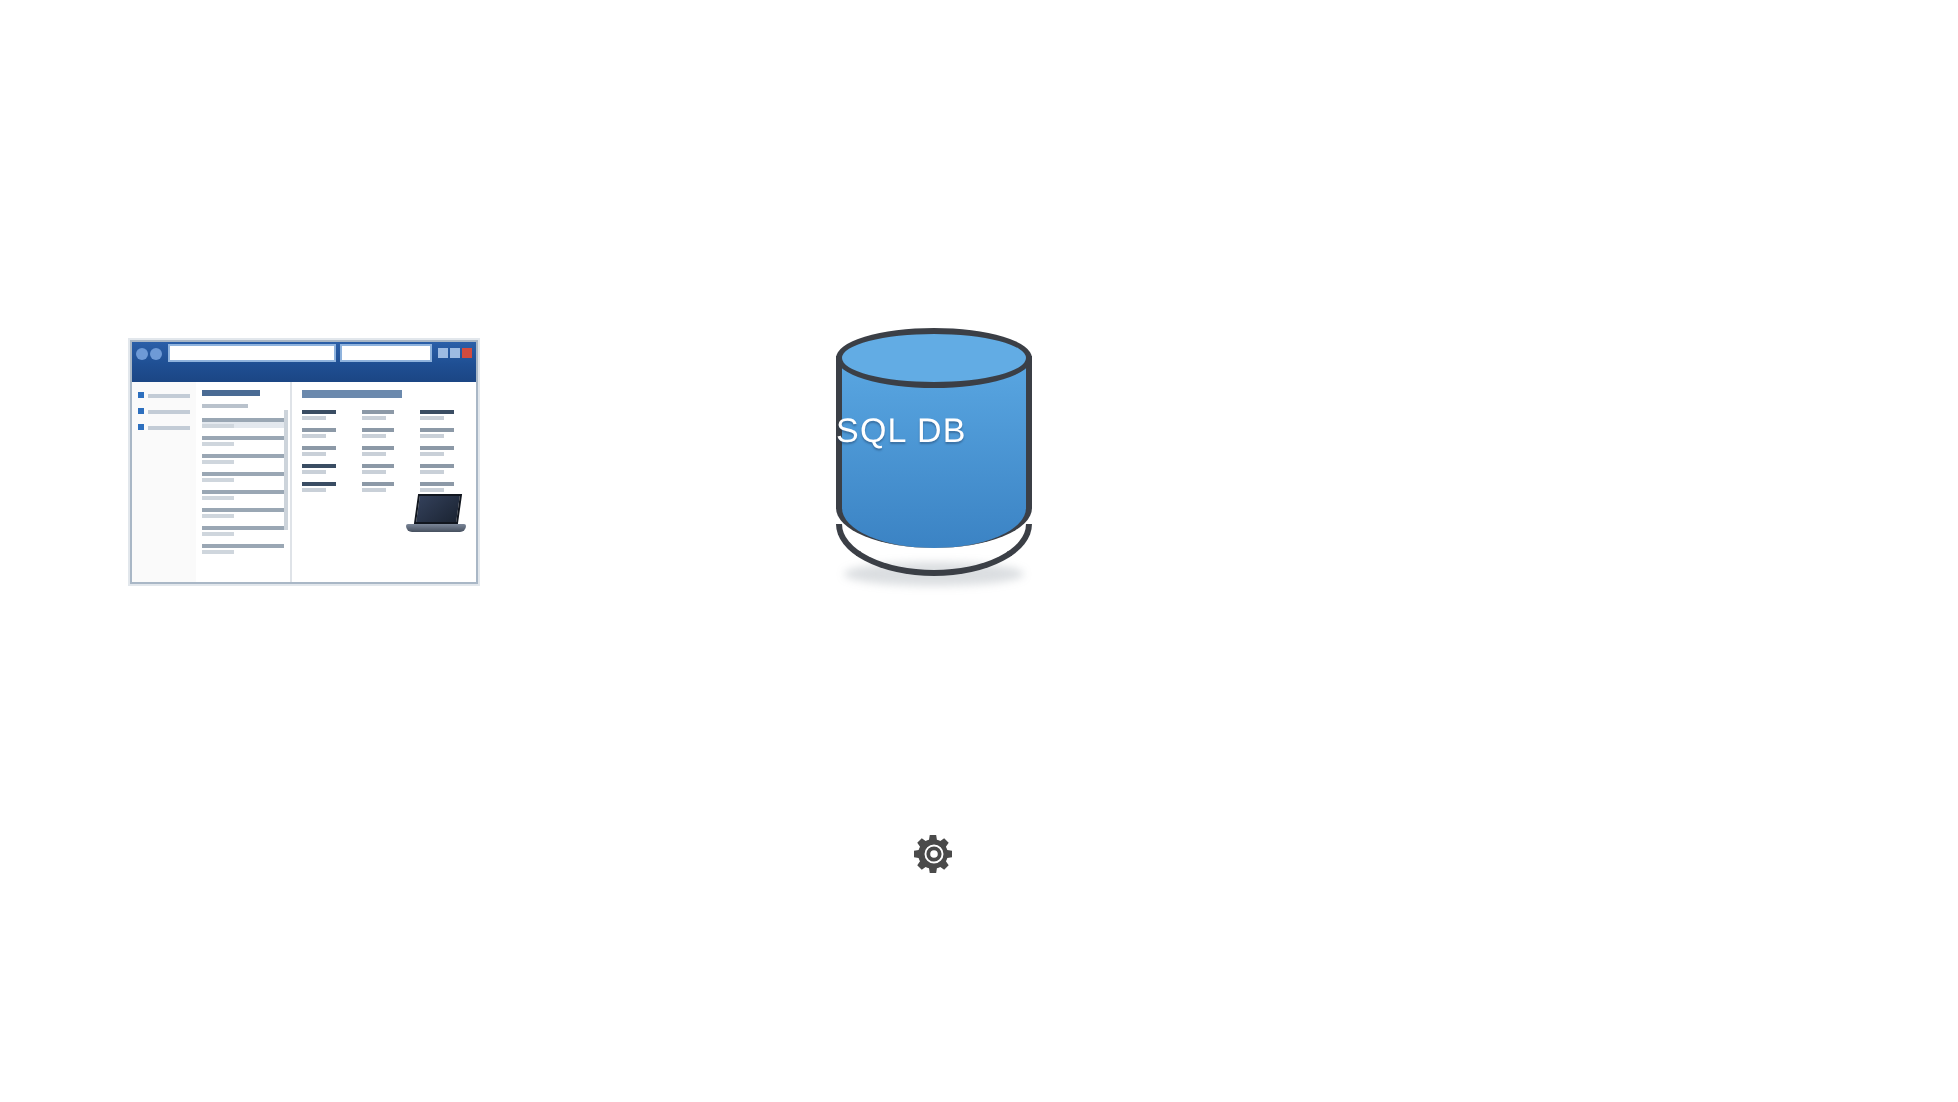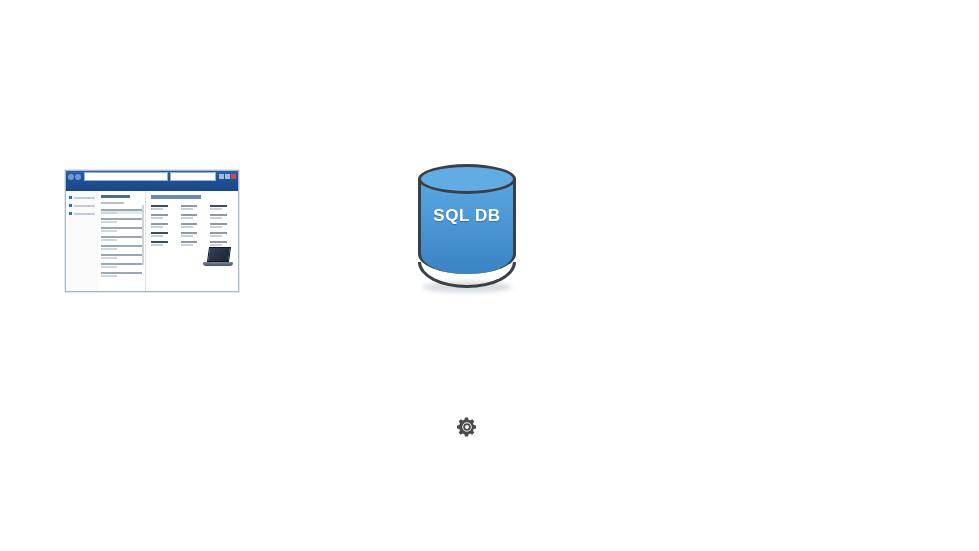--- a/index.html
+++ b/index.html
@@ -294,24 +294,24 @@
     left: 4px; bottom: -5px;
     width: 90px; height: 12px;
     border-radius: 50%;
     background: rgba(90,105,120,.22);
     filter: blur(2px);
   }
   #sqldb-label {
     position: absolute;
     left: 0; right: 0;
     top: 42px;
-    text-align: center;
+    text-align: left;
     color: #ffffff;
     font-size: 17px;
-    font-weight: bold;
+    font-weight: normal;
     letter-spacing: .6px;
     font-family: "Liberation Sans", sans-serif;
     text-shadow: 0 1px 1px rgba(30,60,95,.45);
     white-space: nowrap;
   }
 
   
   #gear-icon {
     position: absolute;
     left: 455px;

